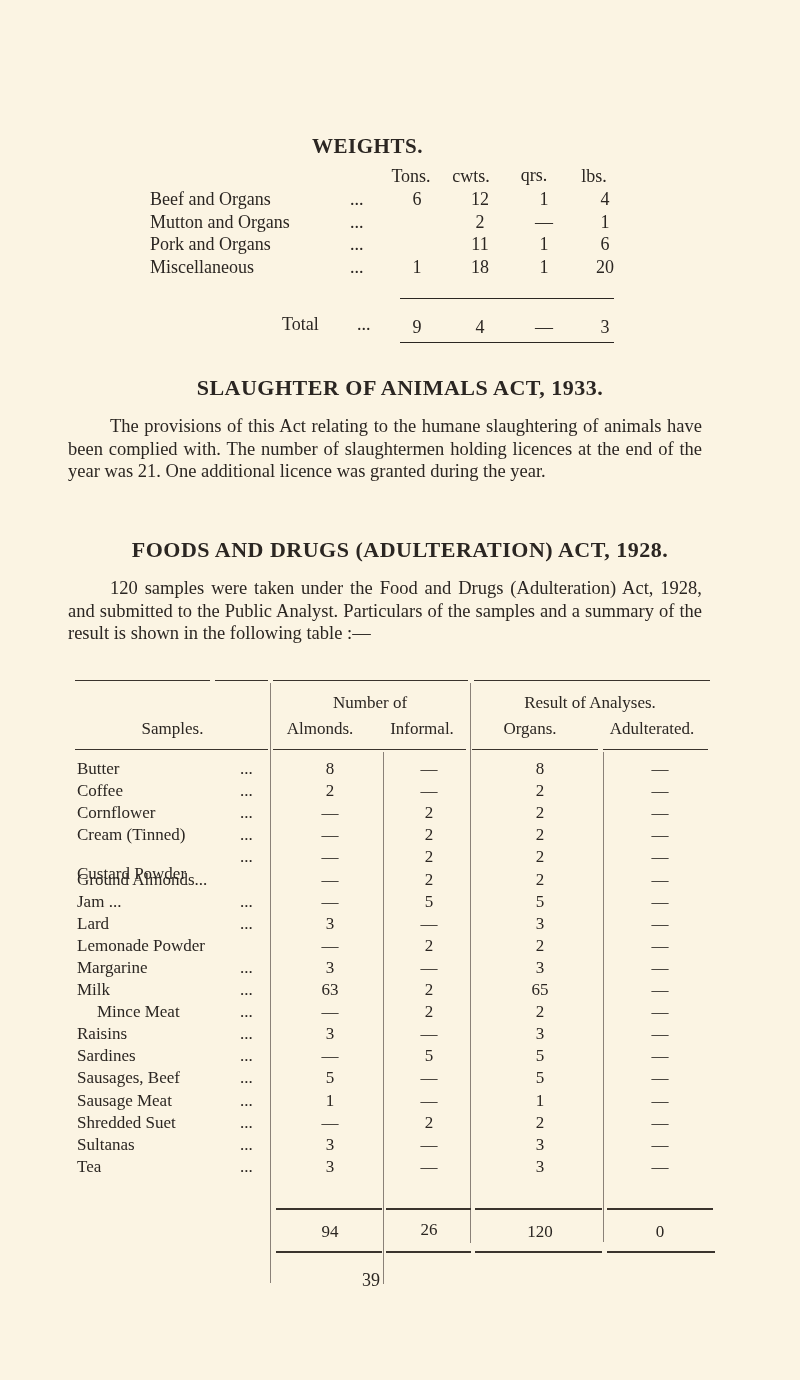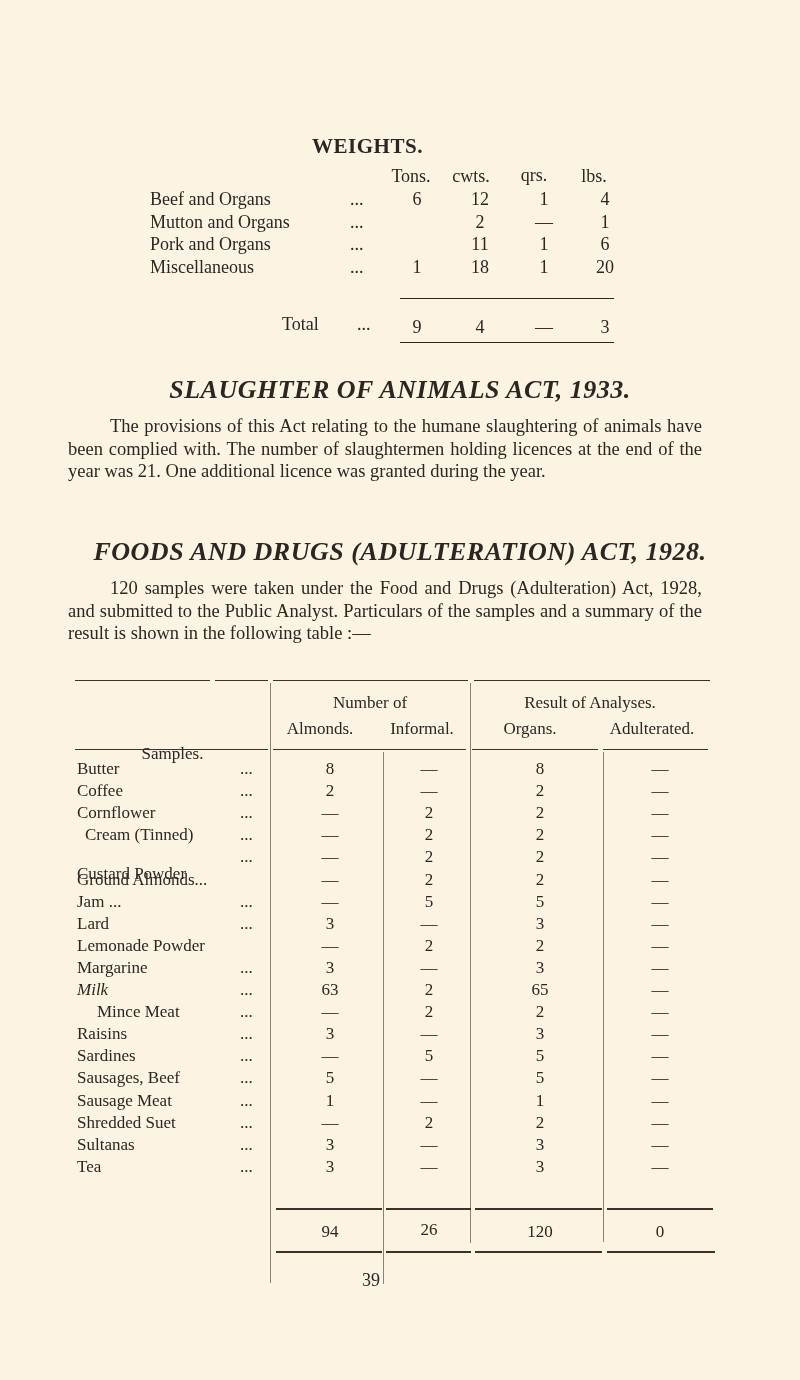--- a/index.html
+++ b/index.html
@@ -11,21 +11,21 @@
     position: relative;
     overflow: hidden;
   }
   .abs { position: absolute; }
   .h-weights { left: 0; width: 735px; top: 134px; text-align: center; font-size: 21px; font-weight: bold; letter-spacing: 0.5px; }
   .wt { position: absolute; font-size: 18px; line-height: 22px; }
   .wt-label { left: 150px; }
   .wt-dots { left: 350px; }
   .num { text-align: center; width: 50px; }
   .rule { position: absolute; height: 1px; background: #2b2622; }
-  .h-section { left: 0; width: 800px; text-align: center; font-size: 26px; font-weight: bold; letter-spacing: 0.5px; font-style: italic; }
+  .h-section { left: 0; width: 800px; text-align: center; font-size: 22px; font-weight: bold; letter-spacing: 0.5px; }
   .para { left: 68px; width: 634px; font-size: 18.5px; line-height: 22.5px; text-align: justify; }
   .para p { margin: 0; text-indent: 42px; text-align: justify; text-align-last: left; }
   .cell { position: absolute; font-size: 17px; line-height: 22px; }
   .vline { position: absolute; width: 1px; background: #8a8178; }
   .hrule { position: absolute; height: 1px; background: #3a332d; }
   .page-num { font-size: 18px; }
 </style>
 </head>
 <body>
 
@@ -99,21 +99,21 @@
   <div class="hrule" style="left:75px;top:680px;width:135px;"></div>
   <div class="hrule" style="left:215px;top:680px;width:53px;"></div>
   <div class="hrule" style="left:273px;top:680px;width:195px;"></div>
   <div class="hrule" style="left:474px;top:680px;width:236px;"></div>
 
   <div class="vline" style="left:270px;top:683px;height:600px;"></div>
   <div class="vline" style="left:470px;top:683px;height:560px;"></div>
 
   <div class="cell" style="left:270px;top:692px;width:200px;text-align:center;">Number of</div>
   <div class="cell" style="left:470px;top:692px;width:240px;text-align:center;">Result of Analyses.</div>
-  <div class="cell" style="left:75px;top:718px;width:195px;text-align:center;margin-top:25px;">Samples.</div>
+  <div class="cell" style="left:75px;top:718px;width:195px;text-align:center;">Samples.</div>
   <div class="cell" style="left:272px;top:718px;width:96px;text-align:center;">Almonds.</div>
   <div class="cell" style="left:374px;top:718px;width:96px;text-align:center;">Informal.</div>
   <div class="cell" style="left:474px;top:718px;width:112px;text-align:center;">Organs.</div>
   <div class="cell" style="left:590px;top:718px;width:124px;text-align:center;">Adulterated.</div>
 
   <div class="hrule" style="left:75px;top:749px;width:193px;"></div>
   <div class="hrule" style="left:273px;top:749px;width:193px;"></div>
   <div class="hrule" style="left:472px;top:749px;width:126px;"></div>
   <div class="hrule" style="left:603px;top:749px;width:105px;"></div>
 
@@ -139,21 +139,21 @@
       </div>
       <div>
         <div class="cell" style="left: 77px; top: 802.2px;">Cornflower</div>
         <div class="cell" style="left: 240px; top: 802.2px;">...</div>
         <div class="cell num" style="left: 282px; width: 96px; top: 802.2px;">—</div>
         <div class="cell num" style="left: 390px; width: 78px; top: 802.2px;">2</div>
         <div class="cell num" style="left: 480px; width: 120px; top: 802.2px;">2</div>
         <div class="cell num" style="left: 610px; width: 100px; top: 802.2px;">—</div>
       </div>
       <div>
-        <div class="cell" style="left: 77px; top: 824.3px; margin-left: 8px;">Cream (Tinned)</div>
+        <div class="cell" style="left: 77px; top: 824.3px;">Cream (Tinned)</div>
         <div class="cell" style="left: 240px; top: 824.3px;">...</div>
         <div class="cell num" style="left: 282px; width: 96px; top: 824.3px;">—</div>
         <div class="cell num" style="left: 390px; width: 78px; top: 824.3px;">2</div>
         <div class="cell num" style="left: 480px; width: 120px; top: 824.3px;">2</div>
         <div class="cell num" style="left: 610px; width: 100px; top: 824.3px;">—</div>
       </div>
       <div>
         <div class="cell" style="left: 77px; top: 863px;">Custard Powder</div>
         <div class="cell" style="left: 240px; top: 846.4px;">...</div>
         <div class="cell num" style="left: 282px; width: 96px; top: 846.4px;">—</div>
@@ -195,21 +195,21 @@
       </div>
       <div>
         <div class="cell" style="left: 77px; top: 956.9px;">Margarine</div>
         <div class="cell" style="left: 240px; top: 956.9px;">...</div>
         <div class="cell num" style="left: 282px; width: 96px; top: 956.9px;">3</div>
         <div class="cell num" style="left: 390px; width: 78px; top: 956.9px;">—</div>
         <div class="cell num" style="left: 480px; width: 120px; top: 956.9px;">3</div>
         <div class="cell num" style="left: 610px; width: 100px; top: 956.9px;">—</div>
       </div>
       <div>
-        <div class="cell" style="left: 77px; top: 979px; font-style: italic;">Milk</div>
+        <div class="cell" style="left: 77px; top: 979px;">Milk</div>
         <div class="cell" style="left: 240px; top: 979px;">...</div>
         <div class="cell num" style="left: 282px; width: 96px; top: 979px;">63</div>
         <div class="cell num" style="left: 390px; width: 78px; top: 979px;">2</div>
         <div class="cell num" style="left: 480px; width: 120px; top: 979px;">65</div>
         <div class="cell num" style="left: 610px; width: 100px; top: 979px;">—</div>
       </div>
       <div>
         <div class="cell" style="left: 77px; top: 1001.1px; margin-left: 20px;">Mince Meat</div>
         <div class="cell" style="left: 240px; top: 1001.1px;">...</div>
         <div class="cell num" style="left: 282px; width: 96px; top: 1001.1px;">—</div>

